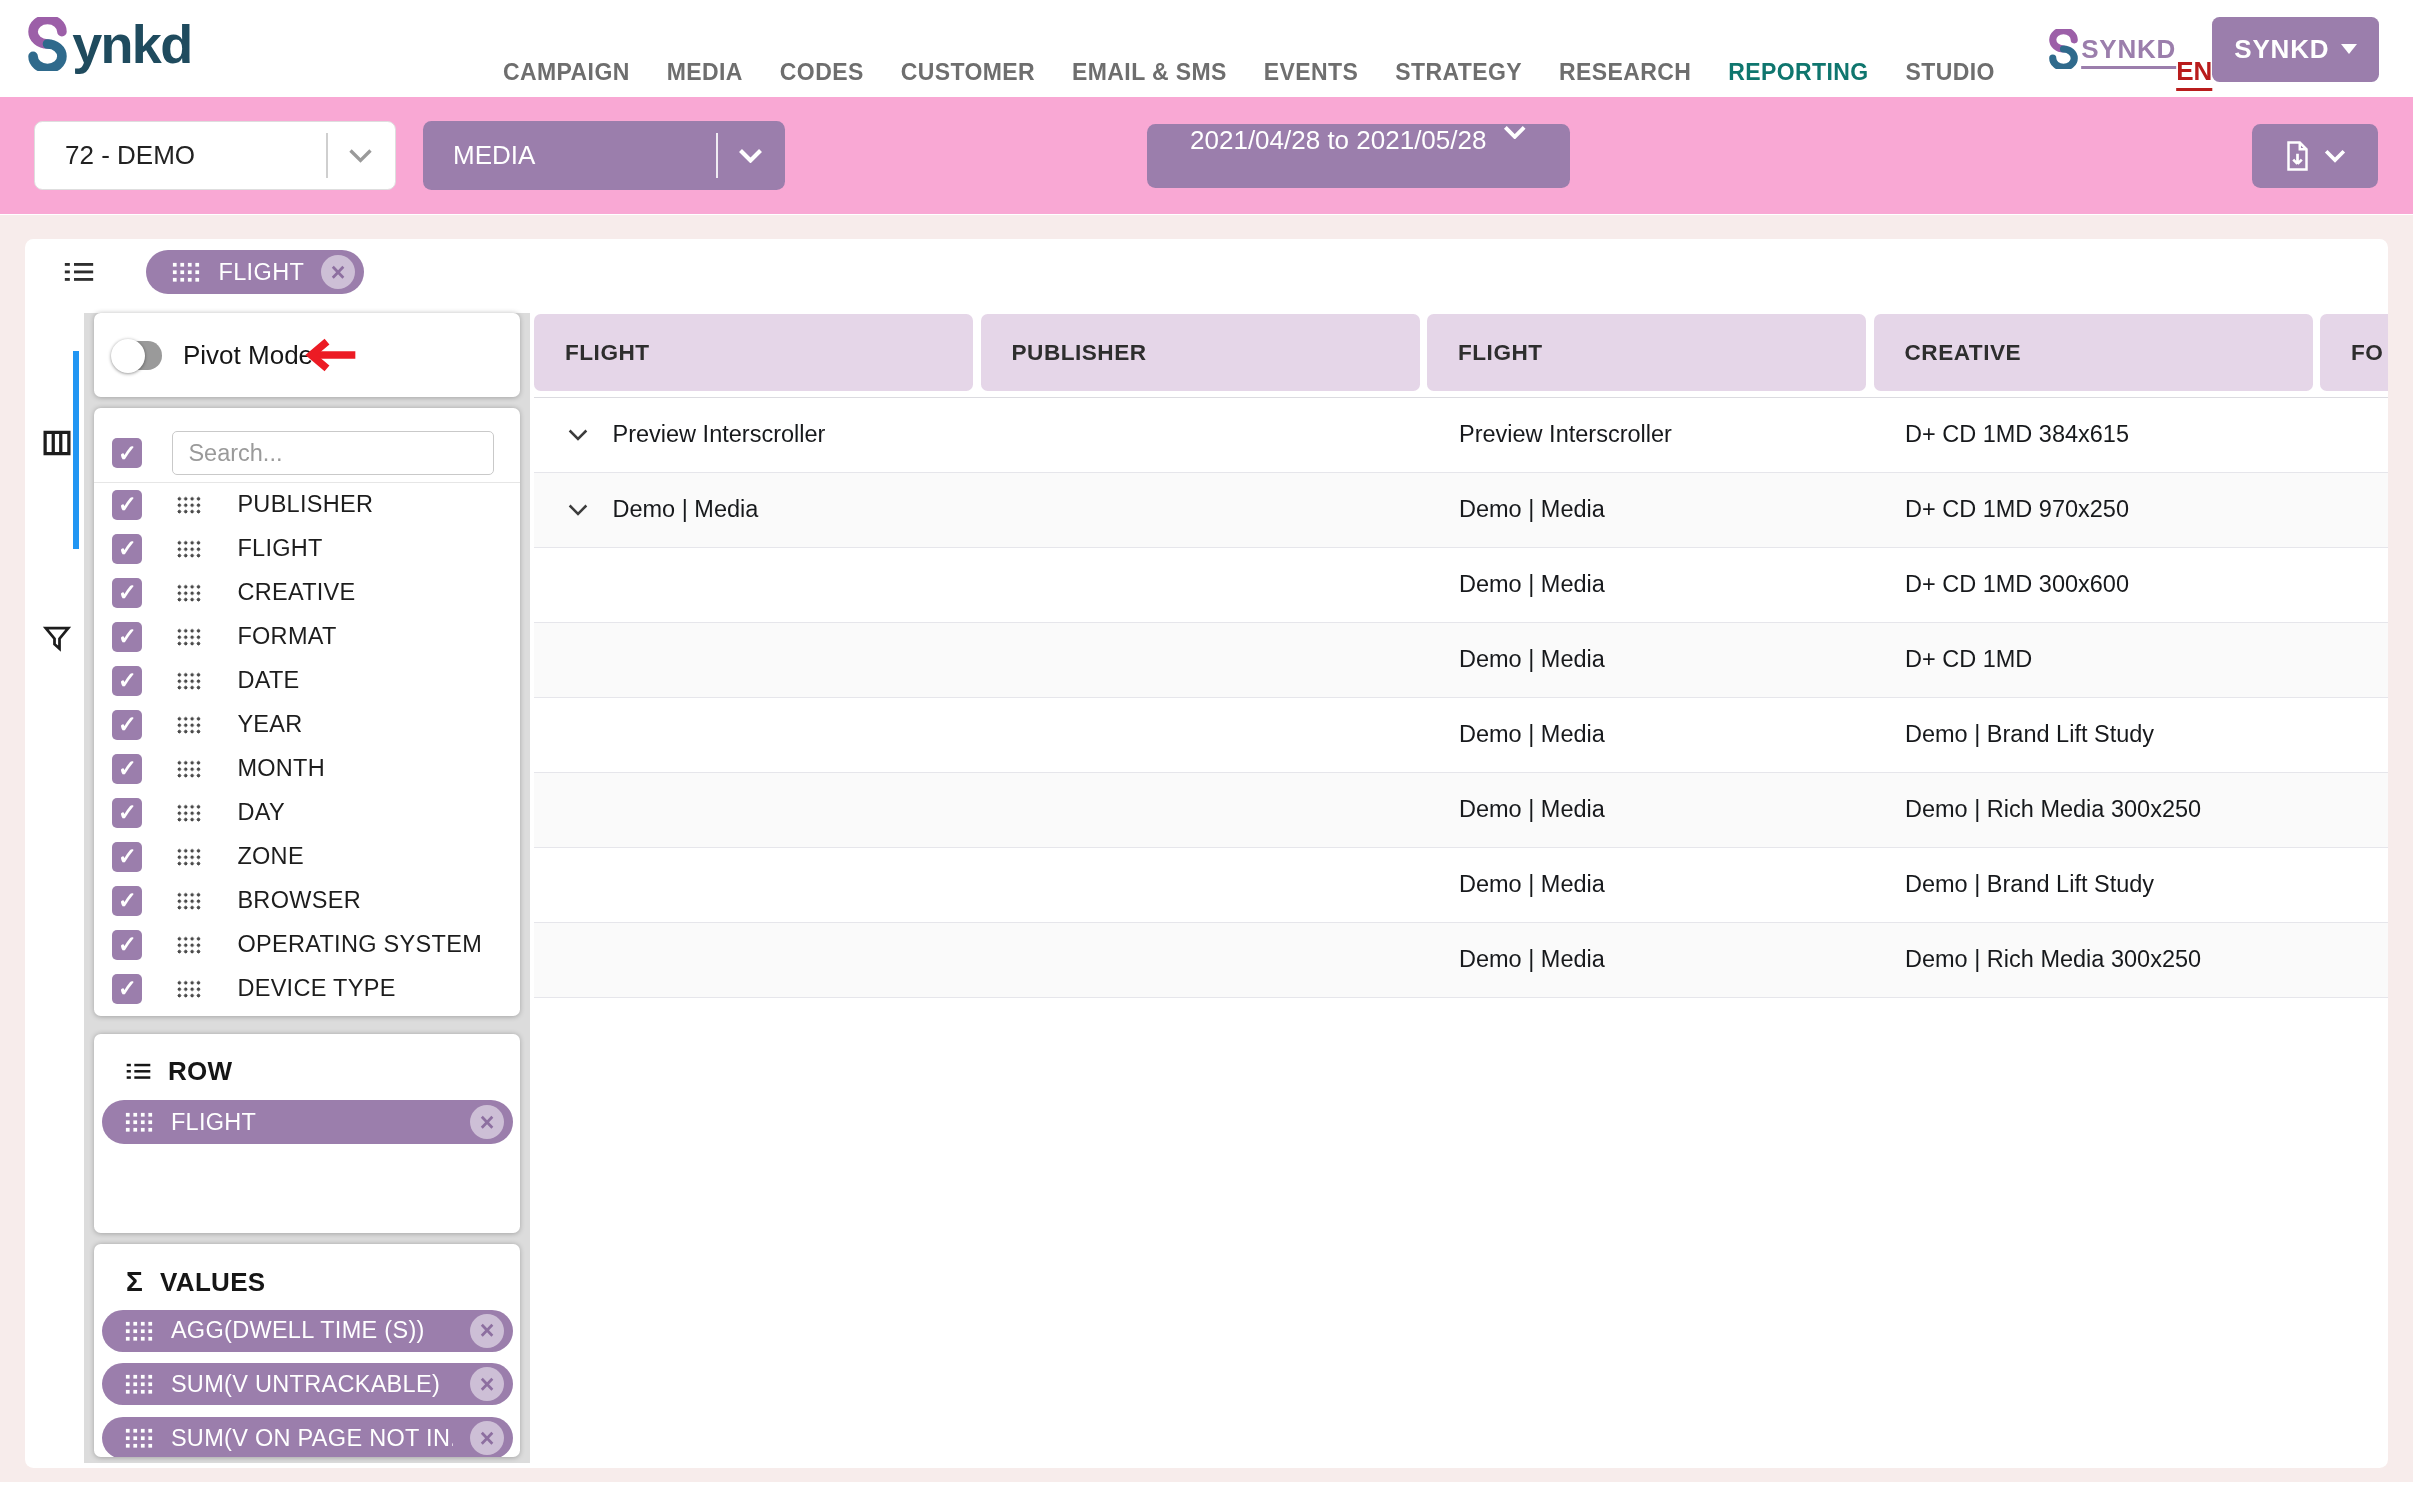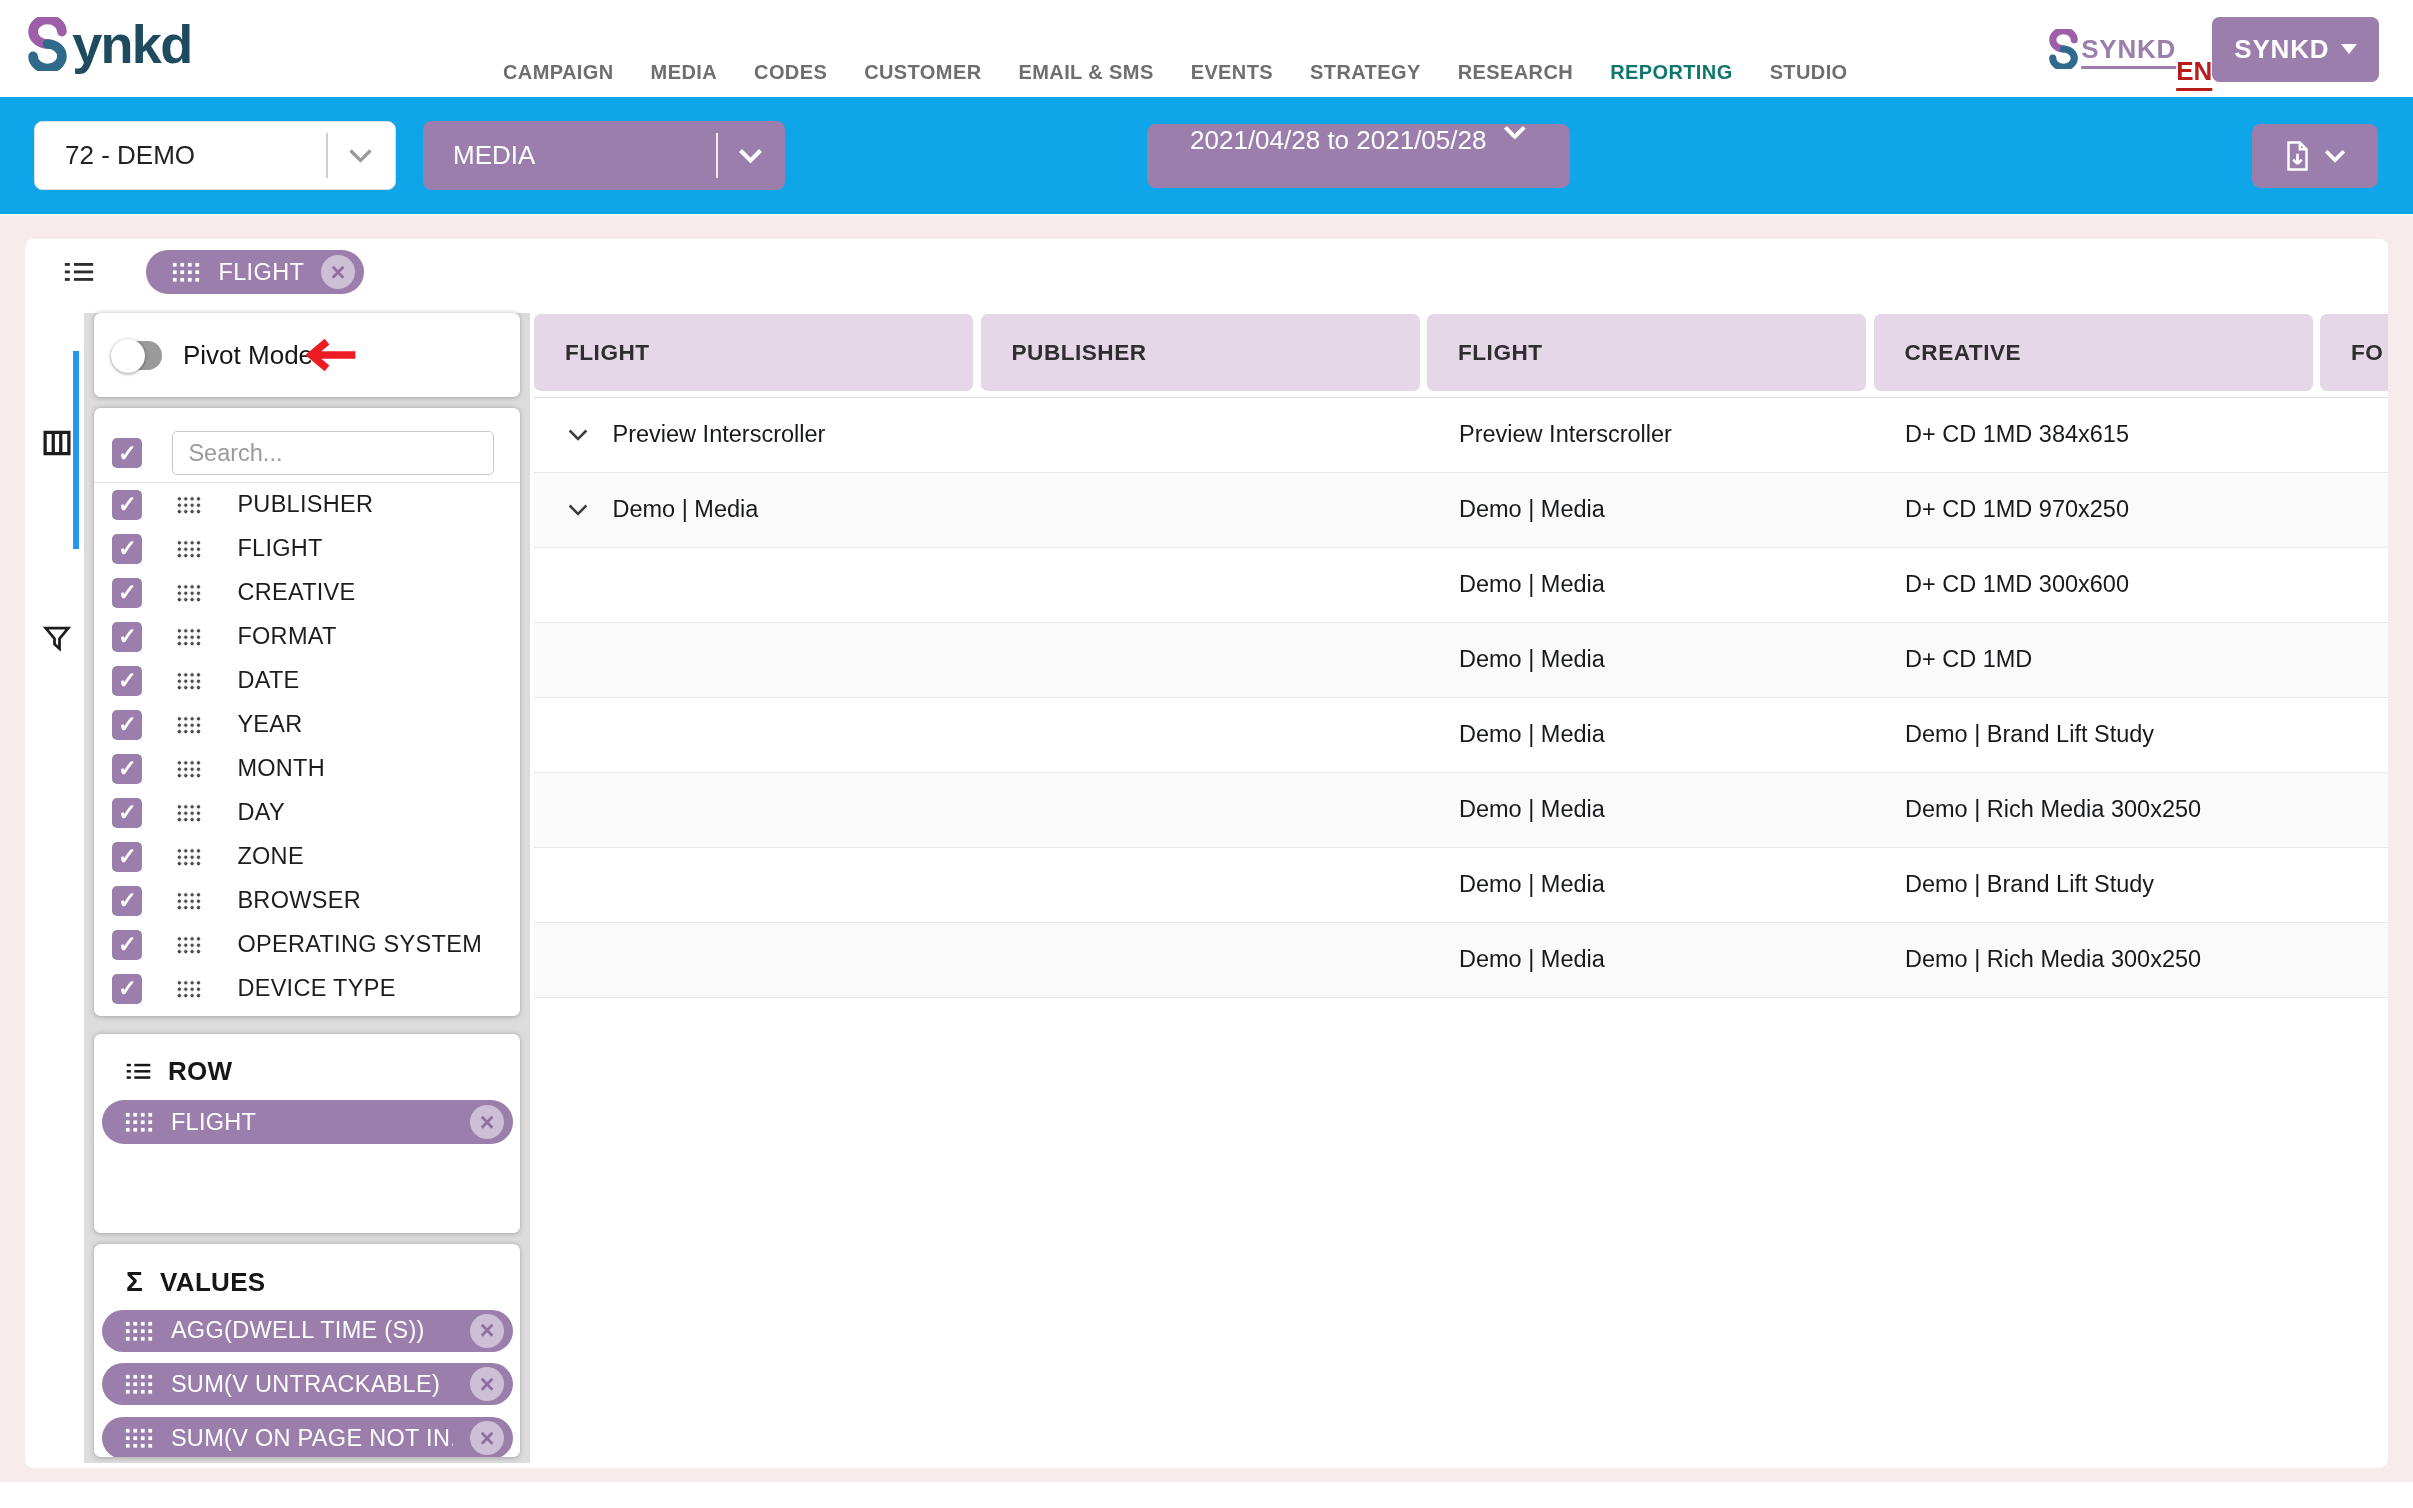--- a/index.html
+++ b/index.html
@@ -5,30 +5,30 @@
   html,body{margin:0;padding:0;background:#fff;}
   *{box-sizing:border-box;}
   .screen{position:relative;width:2413px;height:1508px;overflow:hidden;
           font-family:"Liberation Sans",sans-serif;background:#fff;color:#1a1a1a;}
 
   
   .navbar{position:absolute;left:0;top:0;width:2413px;height:97px;background:#fff;}
   .logo{position:absolute;left:23.5px;top:17px;display:flex;align-items:flex-end;}
   .logo-rest{font-size:54px;font-weight:700;color:#1F4B5E;letter-spacing:-1.7px;line-height:1;margin-left:1.7px;}
   .nav-menu{position:absolute;left:503px;top:0;width:1467px;height:97px;display:flex;align-items:center;gap:37px;}
-  .nav-item{font-size:20px;font-weight:700;color:#6E6E6E;letter-spacing:0.4px;white-space:nowrap;cursor:pointer;margin-top:48px;}
+  .nav-item{font-size:23px;font-weight:700;color:#6E6E6E;letter-spacing:0.4px;white-space:nowrap;cursor:pointer;margin-top:48px;}
   .nav-item.active{color:#0f766e;}
   .nav-right{position:absolute;right:34px;top:0;height:98px;display:flex;align-items:center;}
   .nav-link{font-size:26px;font-weight:700;color:#9B7EAC;text-decoration:underline;text-underline-offset:7.5px;text-decoration-thickness:3.4px;letter-spacing:0.8px;}
   .nav-lang{font-size:26px;font-weight:700;color:#b91c1c;text-decoration:underline;text-underline-offset:7.5px;text-decoration-thickness:2.5px;margin-top:44px;}
   .nav-account-btn{background:#9B7EAC;color:#fff;font-family:inherit;font-size:26px;font-weight:700;border:none;border-radius:7.5px;height:65px;padding:0 22px;display:flex;align-items:center;gap:11.7px;letter-spacing:0.8px;cursor:pointer;}
   .caret-down{width:0;height:0;border-left:8.4px solid transparent;border-right:8.4px solid transparent;border-top:10px solid #fff;}
 
   
-  .filterbar{position:absolute;left:0;top:97px;width:2413px;height:117px;background:#0ea5e9;}
+  .filterbar{position:absolute;left:0;top:97px;width:2413px;height:117px;background:#f9a8d4;}
   .fselect{position:absolute;top:24px;height:69px;border-radius:8.4px;display:flex;align-items:center;font-size:26px;cursor:pointer;}
   .fselect .fs-label{padding-left:30px;flex:1;}
   .fselect .fs-div{width:1.7px;height:45px;margin-right:20px;}
   .fselect .fs-chev{margin-right:22px;display:flex;}
   .sel-white{left:34px;width:362px;background:#fff;border:1.7px solid #DEDEDE;color:#222;}
   .sel-white .fs-div{background:#CFCFCF;}
   .sel-purple{left:423px;width:362px;background:#9B7EAC;color:#fff;}
   .sel-purple .fs-div{background:rgba(255,255,255,.85);}
   .date-btn{position:absolute;left:1147px;top:27px;width:423px;height:64px;background:#9B7EAC;border:none;border-radius:8.4px;color:#fff;font-family:inherit;font-size:26px;display:flex;justify-content:center;gap:17px;cursor:pointer;}
   .export-btn{position:absolute;right:35px;top:27px;width:126px;height:64px;background:#9B7EAC;border:none;border-radius:8.4px;display:flex;align-items:center;justify-content:center;gap:13.4px;cursor:pointer;}

